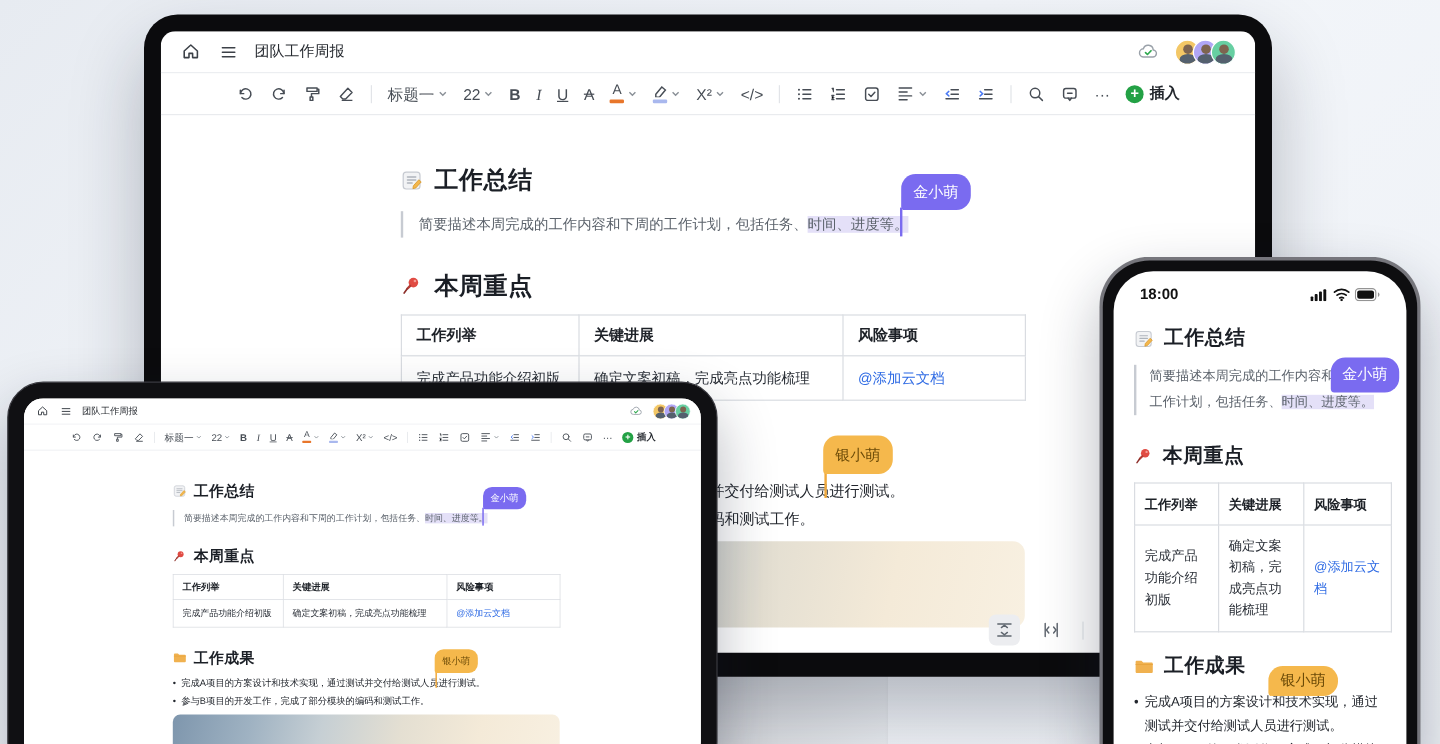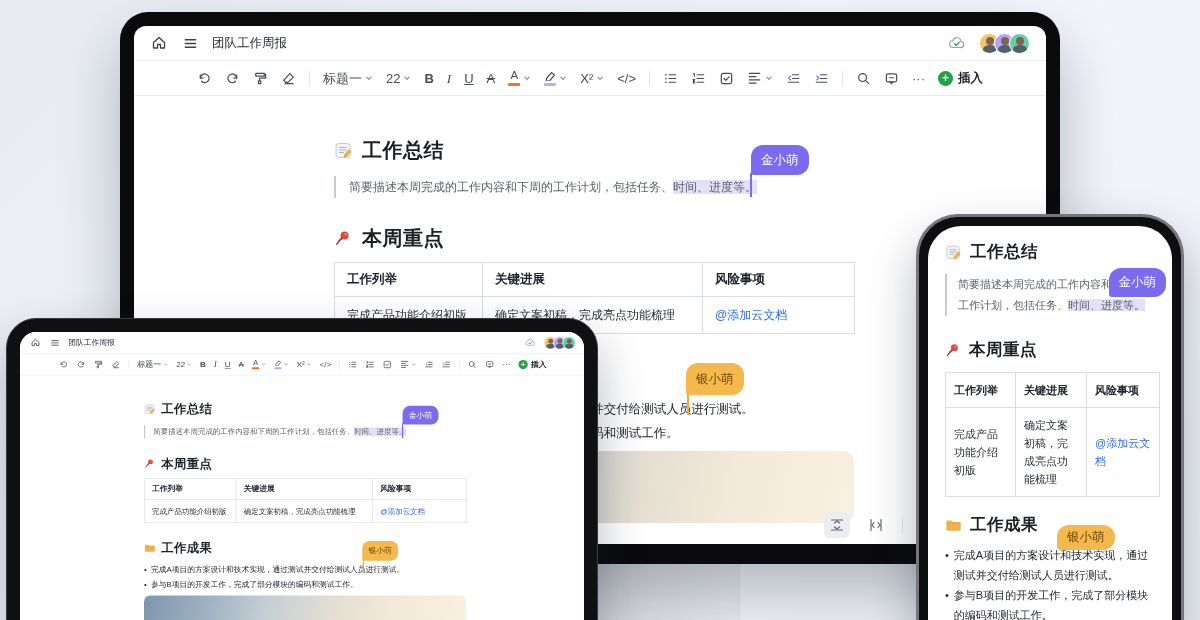--- a/index.html
+++ b/index.html
@@ -604,20 +604,40 @@
 
       <div class="photo"></div>
     </div>
   </div>
 </div>
   </div>
 </div>
 
 <div class="phone">
   <div class="phone-screen">
+    <div class="p-status">
+      <span class="p-time">18:00</span>
+      <span class="p-sticons">
+        <svg width="15" height="11" viewBox="0 0 15 11">
+            <rect x="0" y="7" width="2.4" height="4" rx="0.8" fill="#111"></rect>
+            <rect x="3.6" y="5" width="2.4" height="6" rx="0.8" fill="#111"></rect>
+            <rect x="7.2" y="3" width="2.4" height="8" rx="0.8" fill="#111"></rect>
+            <rect x="10.8" y="1" width="2.4" height="10" rx="0.8" fill="#111"></rect>
+          </svg>
+        <svg width="14" height="11" viewBox="0 0 14 11" fill="none">
+            <path d="M1 3.5a9 9 0 0 1 12 0M3.2 6a6 6 0 0 1 7.6 0M5.4 8.3a3 3 0 0 1 3.2 0" stroke="#111" stroke-width="1.4" stroke-linecap="round"></path>
+            <circle cx="7" cy="10" r="1" fill="#111"></circle>
+          </svg>
+        <svg width="21" height="11" viewBox="0 0 21 11">
+            <rect x="0.5" y="0.5" width="17" height="10" rx="3" fill="none" stroke="#111" stroke-opacity=".45"></rect>
+            <rect x="2" y="2" width="14" height="7" rx="1.8" fill="#111"></rect>
+            <path d="M19.3 3.5v4a2.2 2.2 0 0 0 0-4z" fill="#111" fill-opacity=".45"></path>
+          </svg>
+      </span>
+    </div>
 
     <div class="p-content">
       <h1 class="p-h1">
         <span class="h-ic" style="width:17px;height:17px">
           <svg width="17" height="17" viewBox="0 0 19 19">
               <rect x="2" y="2.5" width="14" height="14" rx="2.5" fill="#f2f3f5" stroke="#c6cad1"></rect>
               <path d="M5.5 6.5h7M5.5 9h7M5.5 11.5h4" stroke="#aeb4bc" stroke-width="1.1" stroke-linecap="round"></path>
               <path d="M10.5 13.8 15 8.8l2 1.8-4.5 5-2.4.6z" fill="#f3b64c" stroke="#d99a2b" stroke-width=".7"></path>
             </svg>
         </span>

